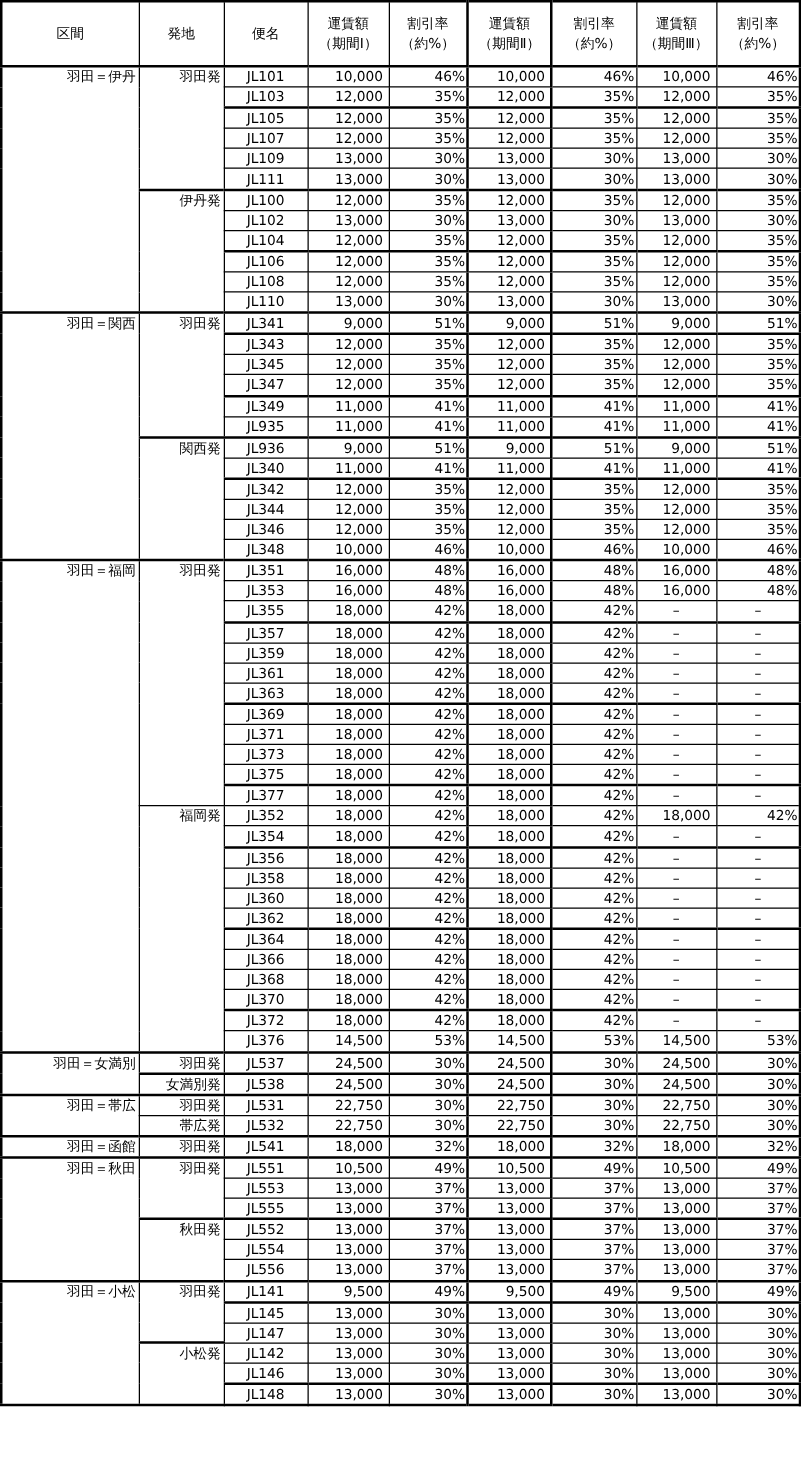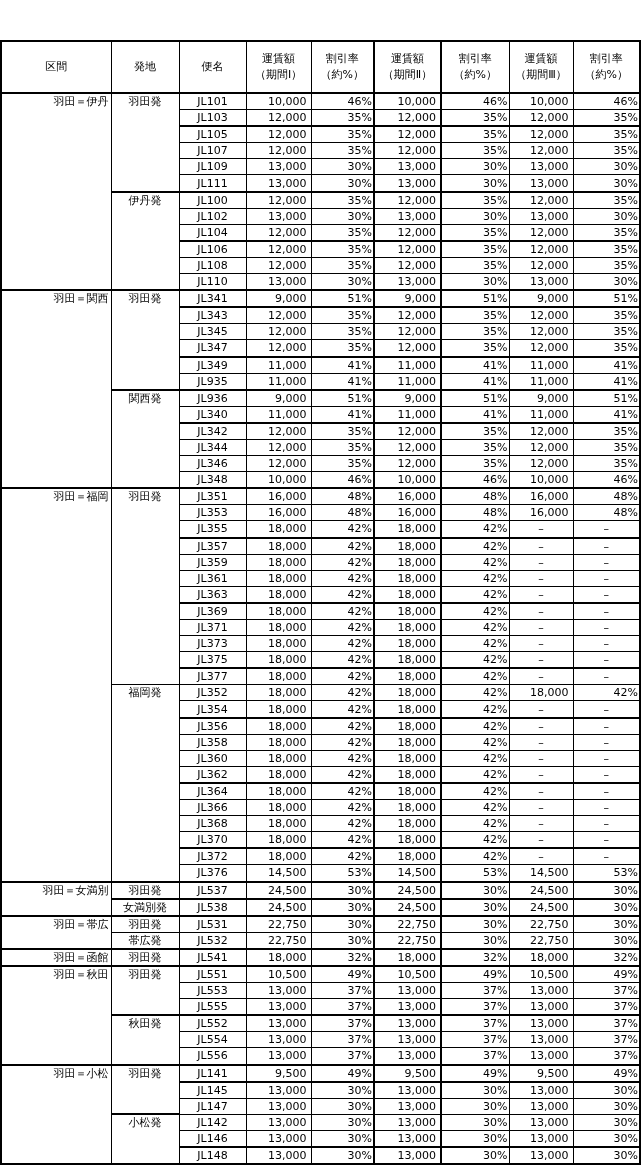--- a/index.html
+++ b/index.html
@@ -1,26 +1,26 @@
 <!DOCTYPE html>
 <html><head>
 <meta charset="utf-8">
 <style>
   html,body{margin:0;padding:0;background:#ffffff;}
   .page{width:641px;height:1176px;background:#ffffff;}
   table{border-collapse:collapse;table-layout:fixed;width:641px;
         border:2px solid #000;
         font-family:"DejaVu Sans","Liberation Sans",sans-serif;
-        font-size:11px;color:#000;margin-top:40px;}
+        font-size:11px;color:#000;}
   th,td{border:1px solid #000;padding:0 2px;overflow:hidden;white-space:nowrap;}
   thead th{font-weight:normal;height:50px;text-align:center;vertical-align:middle;
            white-space:pre-line;line-height:1.45;border-bottom-width:2px;}
   tbody td{height:15.1px;line-height:15px;}
   td.route{vertical-align:top;text-align:right;border-top-width:2px;}
-  td.origin{vertical-align:top;text-align:center;}
+  td.origin{vertical-align:top;text-align:right;}
   td.origin.tt{border-top-width:2px;}
   td.flight{text-align:center;}
   td.fare{text-align:right;padding-right:4px;}
   td.disc{text-align:right;padding-right:1px;}
   td.dash{text-align:center;padding-right:2px;}
   .c-f2{border-left-width:2px !important;border-right-width:2px !important;}
   tr.tb td{border-bottom-width:2px;}
 </style>
 </head>
 <body>

